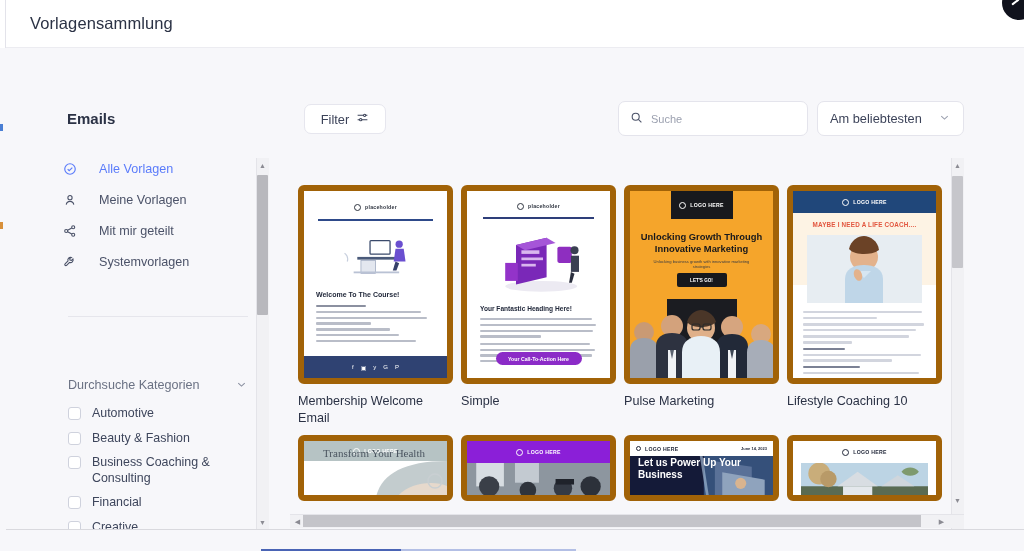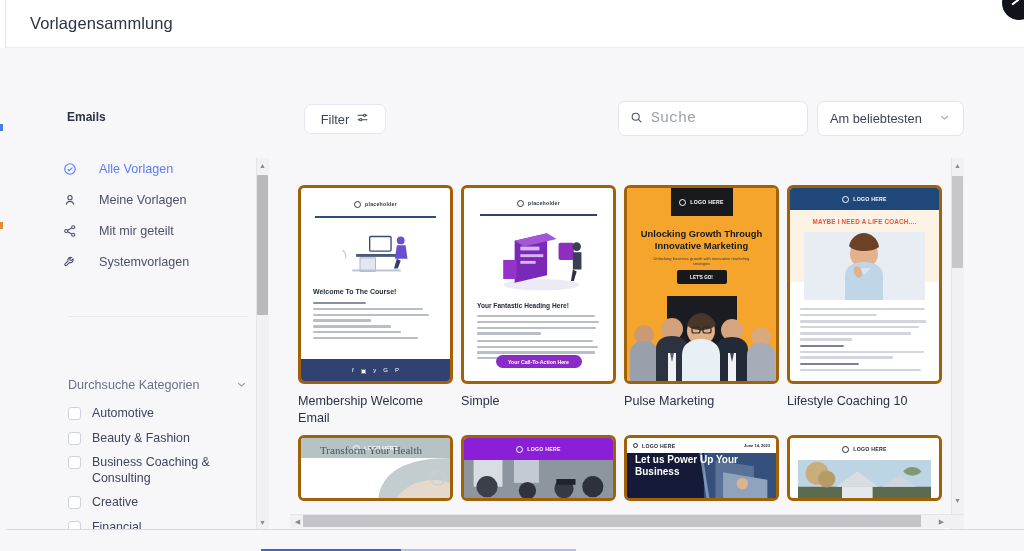--- a/index.html
+++ b/index.html
@@ -90,21 +90,21 @@
   
   .sidebar {
     position: absolute;
     left: 6px; top: 48px;
     width: 262px; height: 503px;
     z-index: 10;
   }
   .sidebar-heading {
     position: absolute;
     left: 61px; top: 62px;
-    font-size: 12px;
+    font-size: 15px;
     font-weight: bold;
     color: #2b3245;
   }
 
   .nav-list {
     position: absolute;
     left: 56px; top: 105px;
     width: 185px;
   }
   .nav-item {
@@ -223,22 +223,22 @@
     border-radius: 7px;
     display: flex;
     align-items: center;
     padding-left: 11px;
     gap: 8px;
     cursor: text;
   }
   .search-input {
     border: none;
     outline: none;
-    font-family: Liberation Mono, monospace;
-    font-size: 15px;
+    font-family: Liberation Sans, sans-serif;
+    font-size: 11px;
     color: #3c4359;
     width: 150px;
     background: transparent;
   }
   .search-input::placeholder { color: #9ba0af; }
 
   .sort-select {
     position: absolute;
     left: 817px; top: 101px;
     width: 147px; height: 35px;
@@ -265,21 +265,21 @@
     position: absolute;
     left: 8px; top: 30px;
     display: grid;
     grid-template-columns: repeat(4, 155px);
     gap: 8px 8px;
   }
   .card { width: 155px; cursor: pointer; }
   .thumb {
     width: 155px; height: 199px;
     background: #ffffff;
-    border: 3px solid #a16207;
+    border: 6px solid #a16207;
     border-radius: 6px;
     overflow: hidden;
     position: relative;
   }
   .card-title {
     margin-top: 9px;
     font-size: 12.6px;
     color: #2b3245;
     line-height: 17px;
   }
@@ -577,25 +577,25 @@
       <div class="cat-row">
         <span class="cat-box"></span>
         <span class="cat-label">Beauty &amp; Fashion</span>
       </div>
       <div class="cat-row">
         <span class="cat-box"></span>
         <span class="cat-label">Business Coaching &amp; Consulting</span>
       </div>
       <div class="cat-row">
         <span class="cat-box"></span>
-        <span class="cat-label">Creative</span>
+        <span class="cat-label">Financial</span>
       </div>
       <div class="cat-row">
         <span class="cat-box"></span>
-        <span class="cat-label">Financial</span>
+        <span class="cat-label">Creative</span>
       </div>
     </div>
   </div>
 
   <div class="sb-track"></div>
   <div class="sb-thumb"></div>
   <div class="sb-arrow up">▲</div>
   <div class="sb-arrow dn">▼</div>
 
   <div class="filter-btn">

